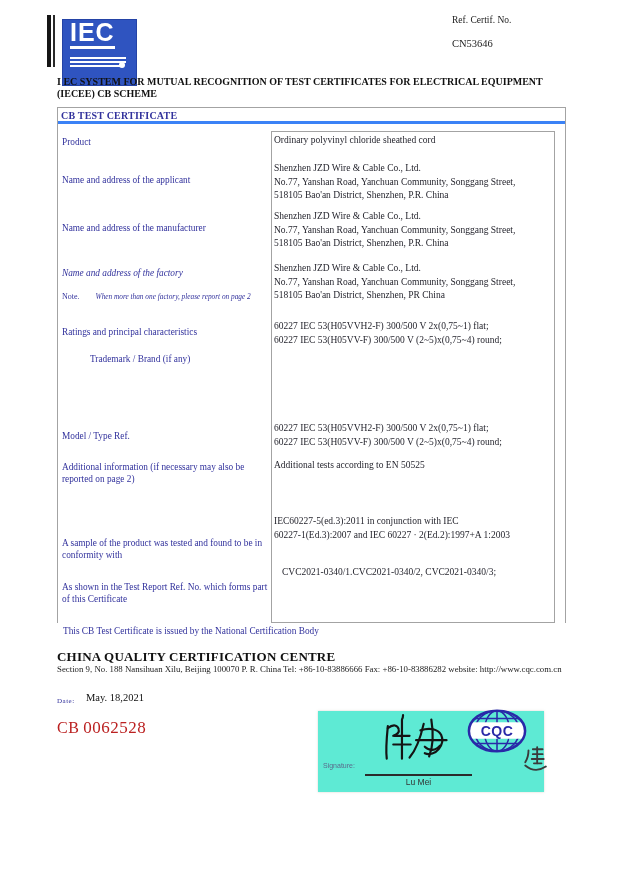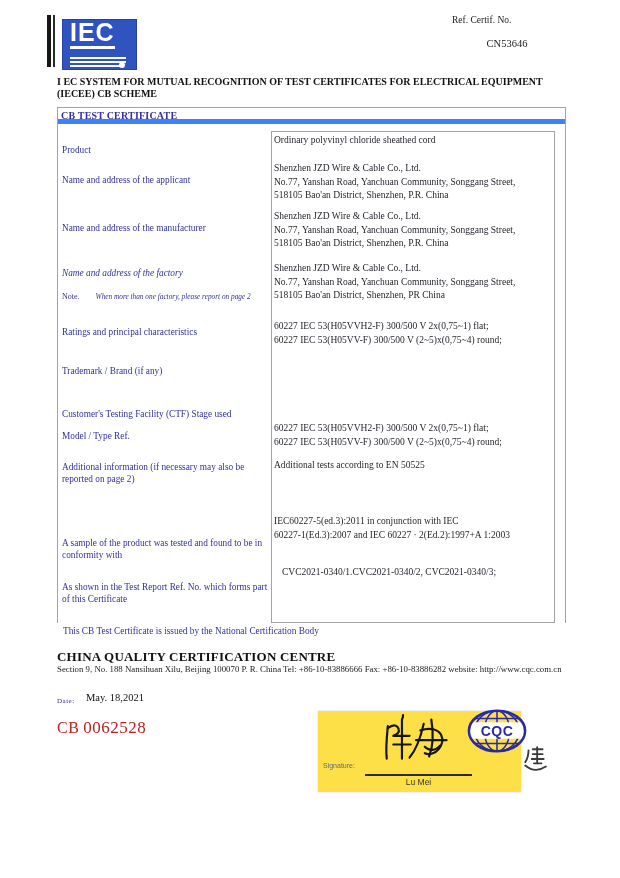--- a/index.html
+++ b/index.html
@@ -9,67 +9,67 @@
     background:#ffffff;
     font-family:"Liberation Serif","DejaVu Serif",serif;
     color:#1c1c24;
     overflow:hidden;
   }
   .abs{position:absolute;}
 
   
   .logo-bar1{left:47px;top:15px;width:4px;height:52px;background:#151515;}
   .logo-bar2{left:53px;top:15px;width:2px;height:52px;background:#2a2a2a;}
-  .logo-square{left:62px;top:19px;width:75px;height:51px;background:#2f54c0;border:1px solid #2443a6;box-sizing:border-box;}
+  .logo-square{left:62px;top:19px;width:75px;height:67px;background:#2f54c0;border:1px solid #2443a6;box-sizing:border-box;}
   .logo-text{position:absolute;left:7px;top:-2px;color:#ffffff;font-family:"Liberation Sans","DejaVu Sans",sans-serif;font-weight:bold;font-size:25px;letter-spacing:1px;border-bottom:3px solid #ffffff;padding-bottom:0px;line-height:28px;}
   .logo-line{position:absolute;left:7px;height:2px;background:#ffffff;}
   .logo-line.l1{top:37px;width:56px;}
   .logo-line.l2{top:41px;width:56px;}
   .logo-line.l3{top:45px;width:50px;}
   .logo-dot{position:absolute;left:56px;top:42px;width:6px;height:6px;border-radius:50%;background:#ffffff;}
 
   
   .ref-label{left:452px;top:15px;width:120px;font-size:9.5px;color:#222;}
-  .ref-no{left:452px;top:38px;width:110px;text-align:center;font-size:10.5px;color:#222;}
+  .ref-no{left:452px;top:38px;width:110px;text-align:left;font-size:10.5px;color:#222;}
   .scheme{left:57px;top:76px;width:512px;font-size:10px;font-weight:bold;color:#111;line-height:11.5px;}
 
   
   .outer-box{left:57px;top:107px;width:509px;height:516px;border-left:1px solid #a3a3a3;border-top:1px solid #a3a3a3;border-right:1px solid #a3a3a3;box-sizing:border-box;}
-  .title-row{position:absolute;left:0;top:0;width:100%;height:16px;border-bottom:5px solid #3b82f6;box-sizing:border-box;}
+  .title-row{position:absolute;left:0;top:0;width:100%;height:16px;border-bottom:3px solid #3b82f6;box-sizing:border-box;}
   .cb-title{position:absolute;left:3px;top:2px;font-size:10px;font-weight:bold;color:#31319c;letter-spacing:0.2px;}
   .values-box{left:213px;top:23px;width:284px;height:492px;border:1px solid #a3a3a3;box-sizing:border-box;}
   .row-label{left:4px;width:208px;font-size:9.3px;color:#31319c;line-height:11.5px;}
   .row-value{left:216px;width:276px;font-size:9.5px;color:#1f1f28;line-height:13.5px;}
   .row-note{left:4px;width:230px;color:#31319c;}
   .note-prefix{font-size:8px;}
   .note-italic{font-style:italic;font-size:7.3px;padding-left:12px;}
-  .r0l{top:29px;margin-top:8px;}  .r0v{top:26px;}
+  .r0l{top:29px;}  .r0v{top:26px;}
   .r1l{top:67px;}  .r1v{top:54px;}
   .r2l{top:115px;} .r2v{top:102px;}
   .r3l{top:160px;font-style:italic;} .r3n{top:177px;} .r3v{top:154px;}
   .r4l{top:219px;} .r4v{top:212px;}
-  .r5l{top:258px;}
+  .r5l{top:246px;margin-left:28px;}
   .r6l{top:301px;}
   .r7l{top:323px;} .r7v{top:314px;}
   .r8l{top:354px;} .r8v{top:351px;}
   .r9l{top:430px;} .r9v{top:407px;}
   .r10l{top:474px;} .r10v{top:458px;left:224px;}
 
   .issued-by{left:63px;top:626px;font-size:9.3px;color:#31319c;}
 
   
   .org-name{left:57px;top:649px;font-size:13px;font-weight:bold;color:#111;letter-spacing:0.2px;}
   .org-address{left:57px;top:664px;width:540px;font-size:8.8px;color:#222;}
   .date-label{left:57px;top:697px;font-size:7px;color:#31319c;letter-spacing:0.5px;}
   .date-value{left:86px;top:692px;font-size:10.5px;color:#111;}
   .cb-line{left:57px;top:718px;color:#bb2121;}
   .cb-prefix{font-size:16px;letter-spacing:0.5px;}
   .cb-number{font-size:17px;letter-spacing:0.5px;}
 
-  .sig-scan{left:318px;top:711px;width:203px;height:81px;background:#fde047;box-shadow:0 0 2px rgba(190,185,170,0.6);}
+  .sig-scan{left:318px;top:711px;width:226px;height:81px;background:#5eead4;box-shadow:0 0 2px rgba(190,185,170,0.6);}
   .sig-label{position:absolute;left:5px;top:51px;font-family:"Liberation Sans","DejaVu Sans",sans-serif;font-size:7px;color:#5a6b8c;}
   .sig-line{position:absolute;left:47px;top:63px;width:107px;height:2px;background:#2b2b2b;}
   .sig-name{position:absolute;left:47px;top:66px;width:107px;text-align:center;font-family:"Liberation Sans","DejaVu Sans",sans-serif;font-size:8.5px;color:#333;}
   .sig-strokes{position:absolute;left:38px;top:2px;}
   .cqc-logo{left:466px;top:708px;}
   .jian-stamp{left:523px;top:746px;}
 </style>
 </head>
 <body>
 
@@ -130,21 +130,20 @@
     </div>
 
     <div class="abs row-label r4l">Ratings and principal characteristics</div>
     <div class="abs row-value r4v">
       <div>60227 IEC 53(H05VVH2-F) 300/500 V 2x(0,75~1) flat;</div>
       <div>60227 IEC 53(H05VV-F) 300/500 V (2~5)x(0,75~4) round;</div>
     </div>
 
     <div class="abs row-label r5l">Trademark / Brand (if any)</div>
 
-    <div class="abs row-label r6l">Customer's Testing Facility (CTF) Stage used</div>
 
     <div class="abs row-label r7l">Model / Type Ref.</div>
     <div class="abs row-value r7v">
       <div>60227 IEC 53(H05VVH2-F) 300/500 V 2x(0,75~1) flat;</div>
       <div>60227 IEC 53(H05VV-F) 300/500 V (2~5)x(0,75~4) round;</div>
     </div>
 
     <div class="abs row-label r8l">Additional information (if necessary may also be reported on page 2)</div>
     <div class="abs row-value r8v">
       <div>Additional tests according to EN 50525</div>

